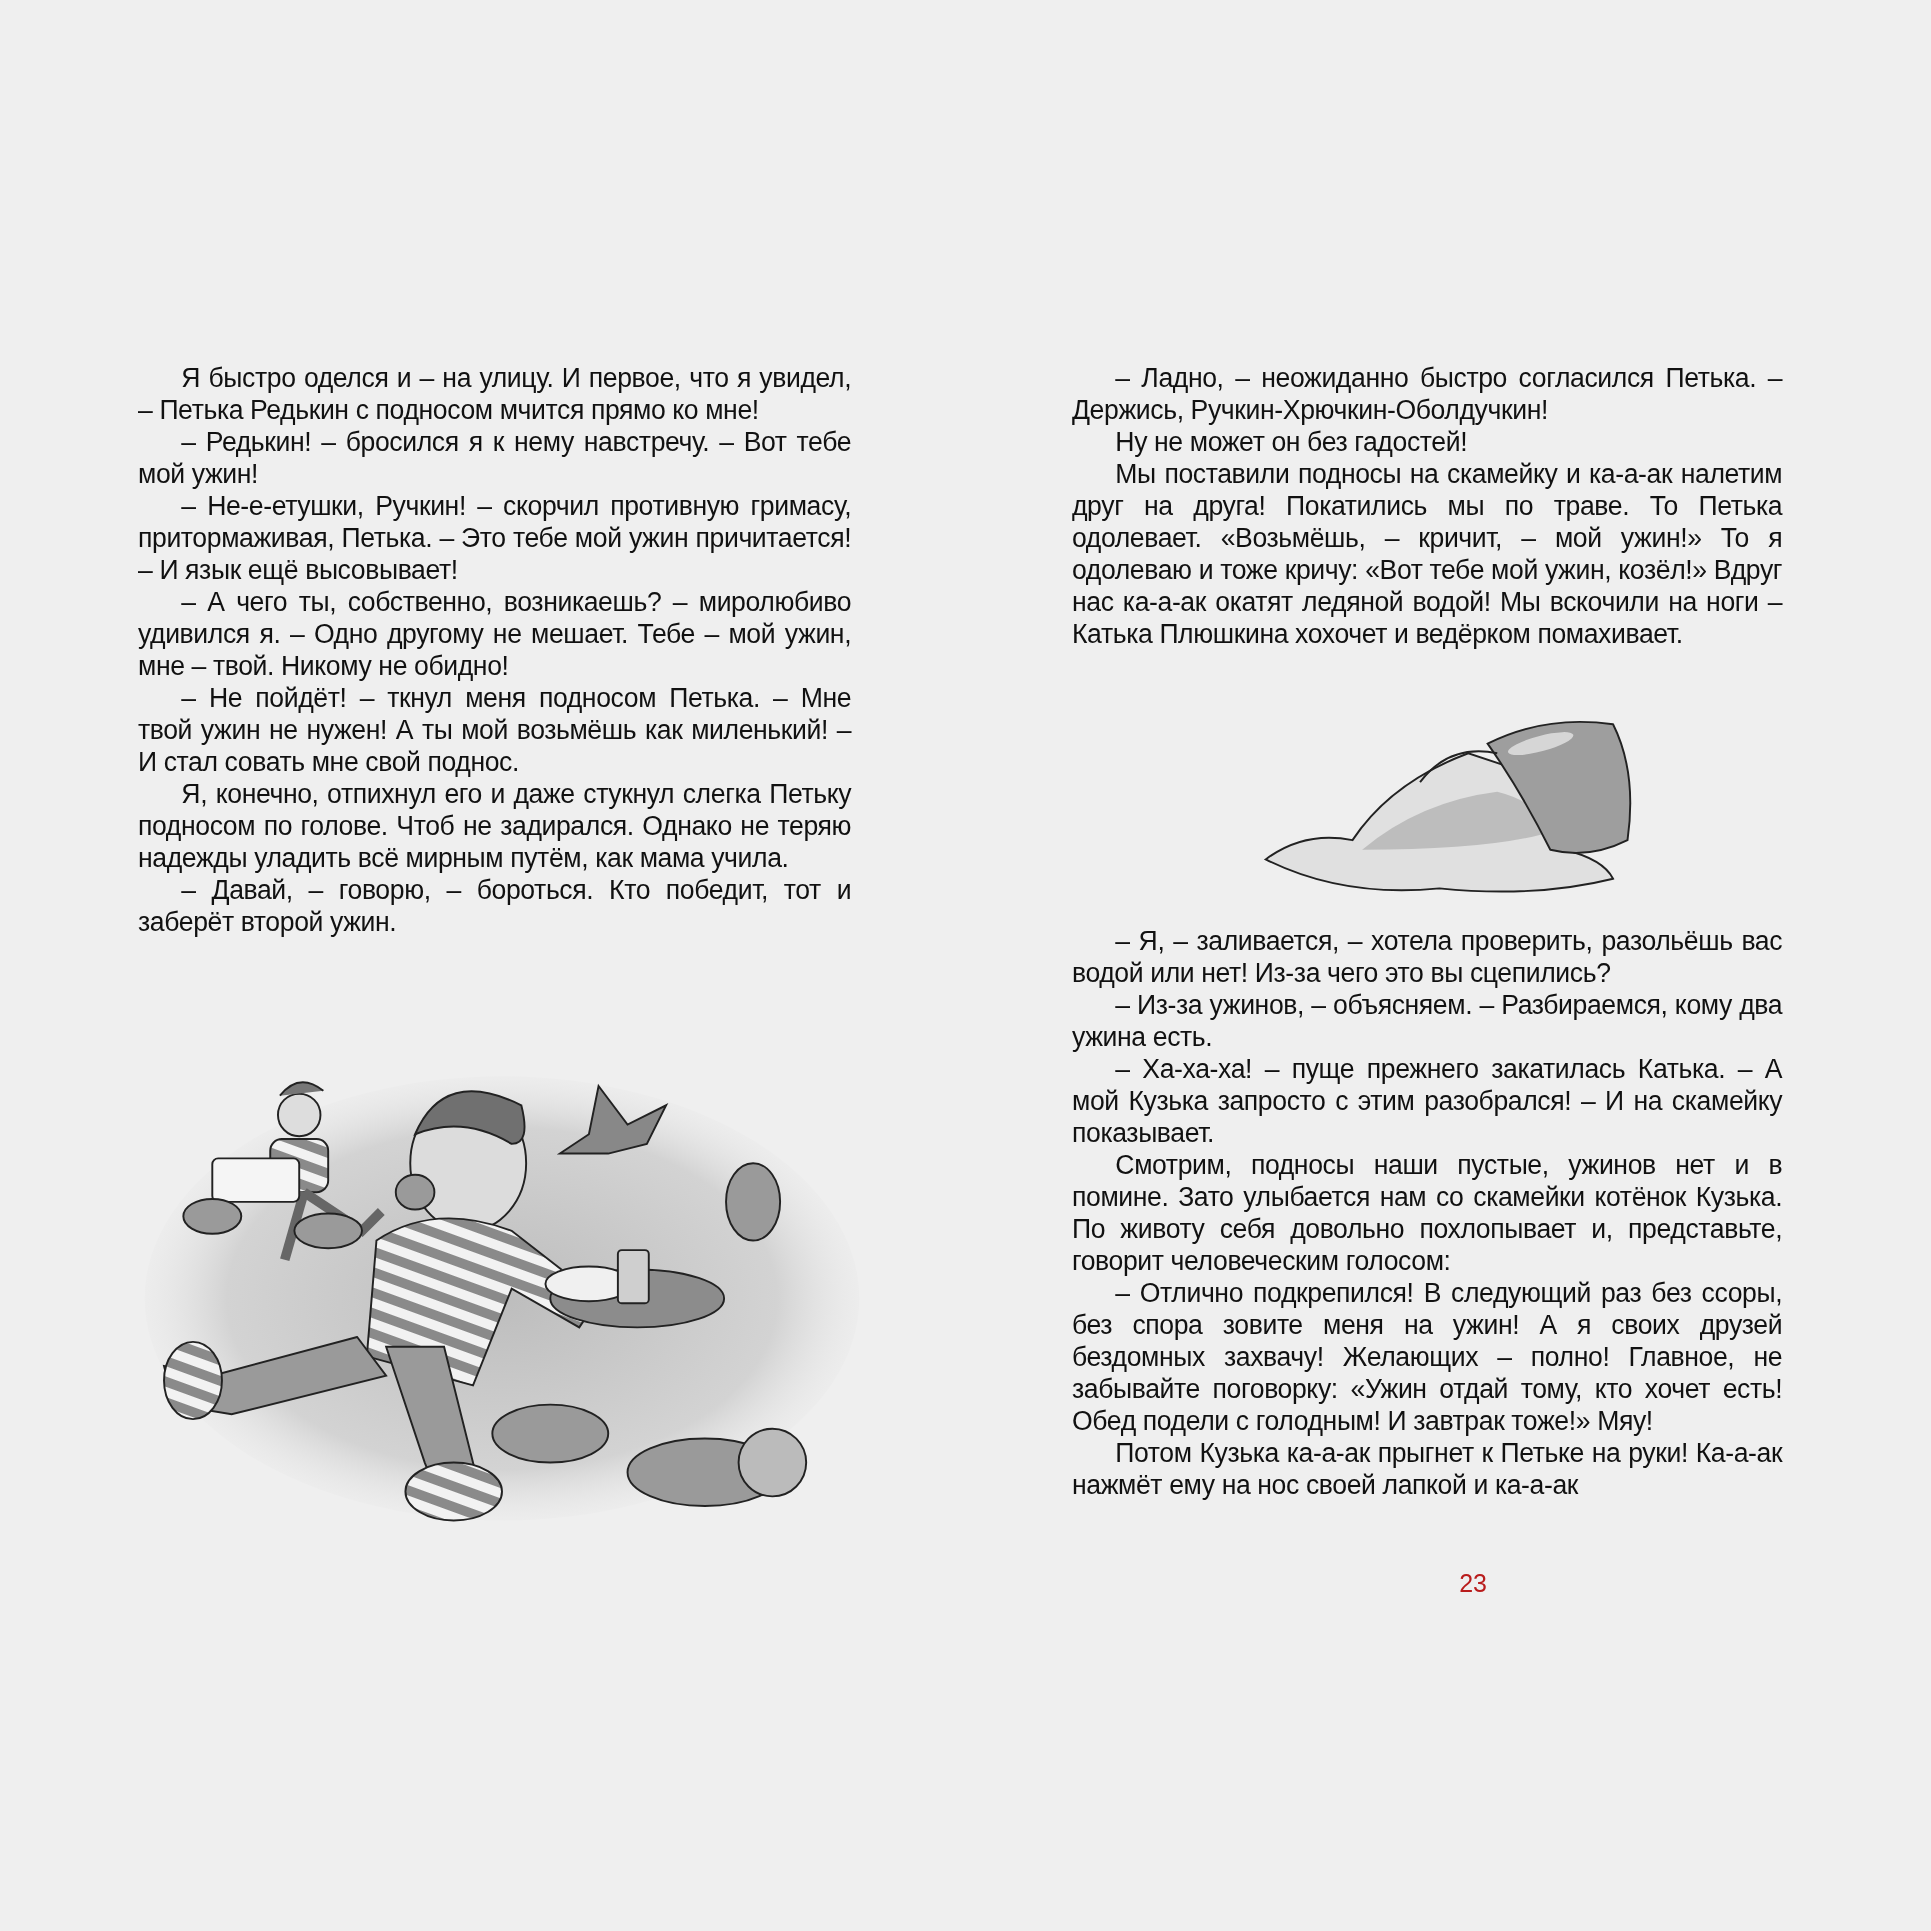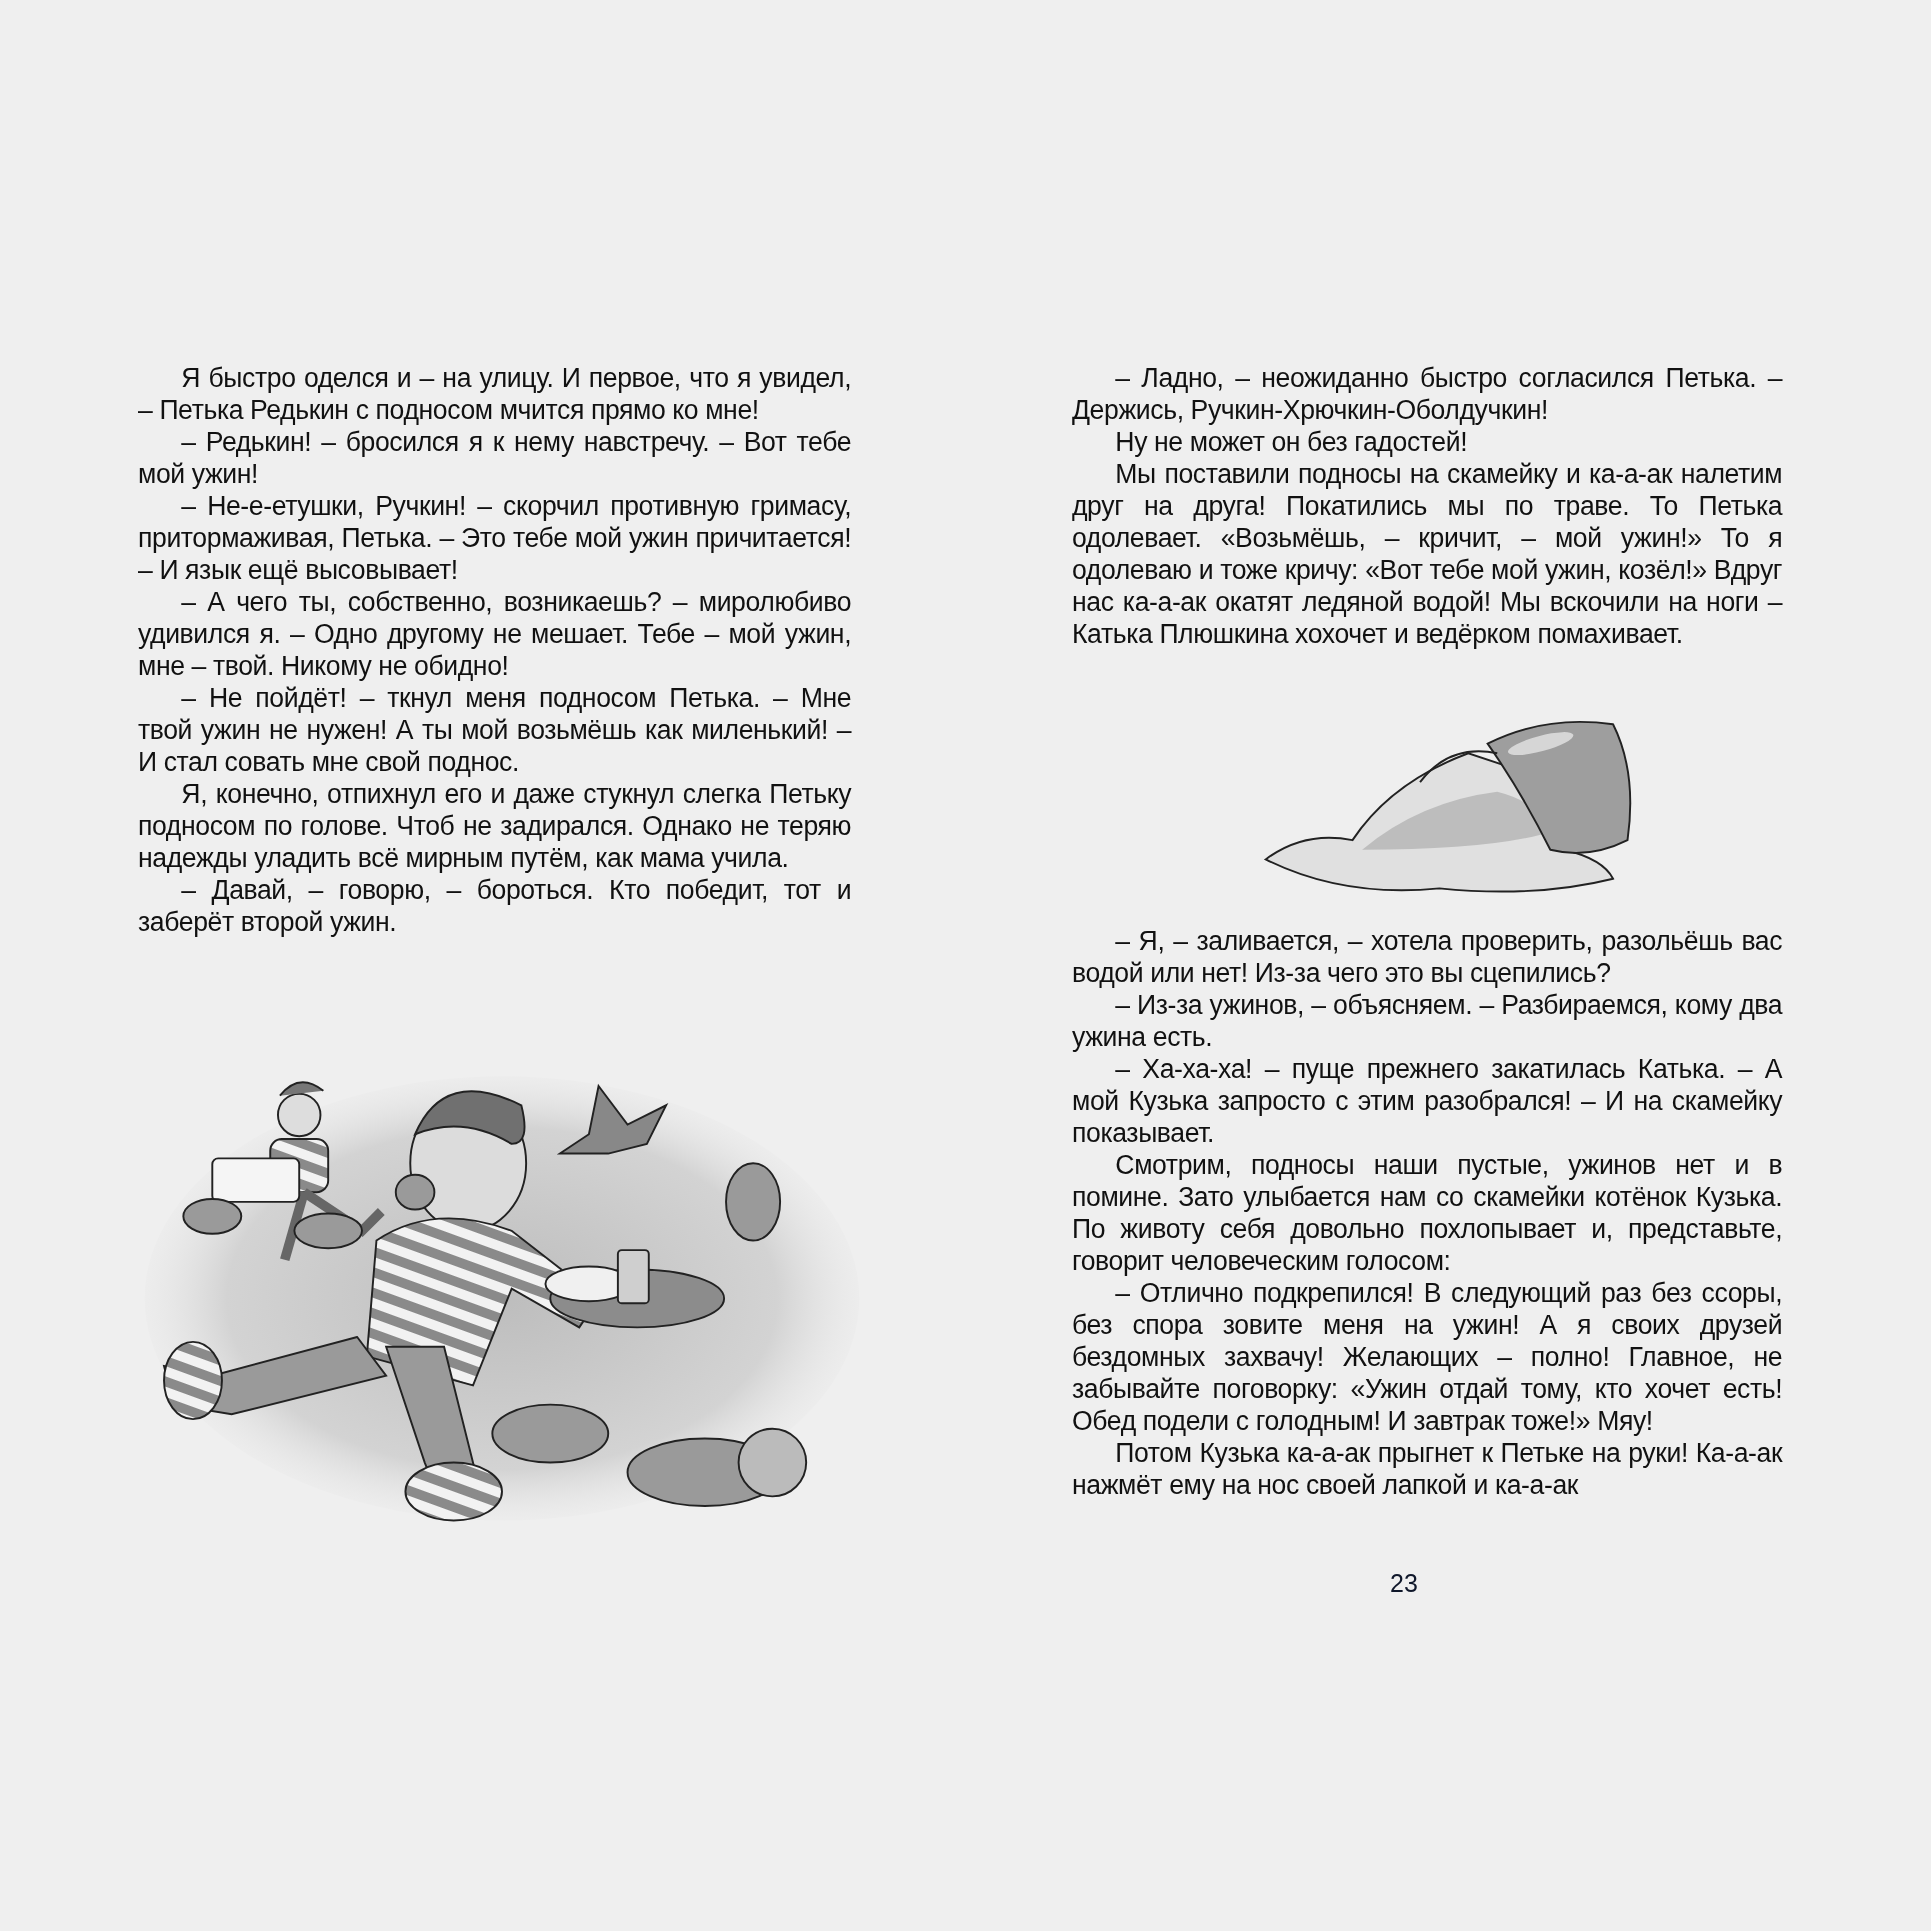--- a/index.html
+++ b/index.html
@@ -31,24 +31,24 @@
     #right-col-top { left: 1072px; top: 362px; width: 721px; transform: scaleX(0.985); transform-origin: left top; }
     #right-col-bottom { left: 1072px; top: 925px; width: 721px; transform: scaleX(0.985); transform-origin: left top; }
 
     .illus { position: absolute; }
     #illus-boy { left: 135px; top: 1057px; width: 734px; height: 478px; }
     #illus-bucket { left: 1246px; top: 705px; width: 406px; height: 193px; }
 
     .page-number {
       position: absolute;
       left: 1390px; top: 1569px; width: 97px;
-      text-align: left;
+      text-align: right;
       font-family: "Liberation Sans", sans-serif;
       font-size: 25px;
-      color: #0f172a;
+      color: #b91c1c;
     }
   </style>
 </head>
 <body>
 
 <div class="spread">
 
   <div class="col" id="left-col">
     <p>Я быстро оделся и – на улицу. И первое, что я уви­дел, – Петька Редькин с подносом мчится прямо ко мне!</p>
     <p>– Редькин! – бросился я к нему навстречу. – Вот тебе мой ужин!</p>

